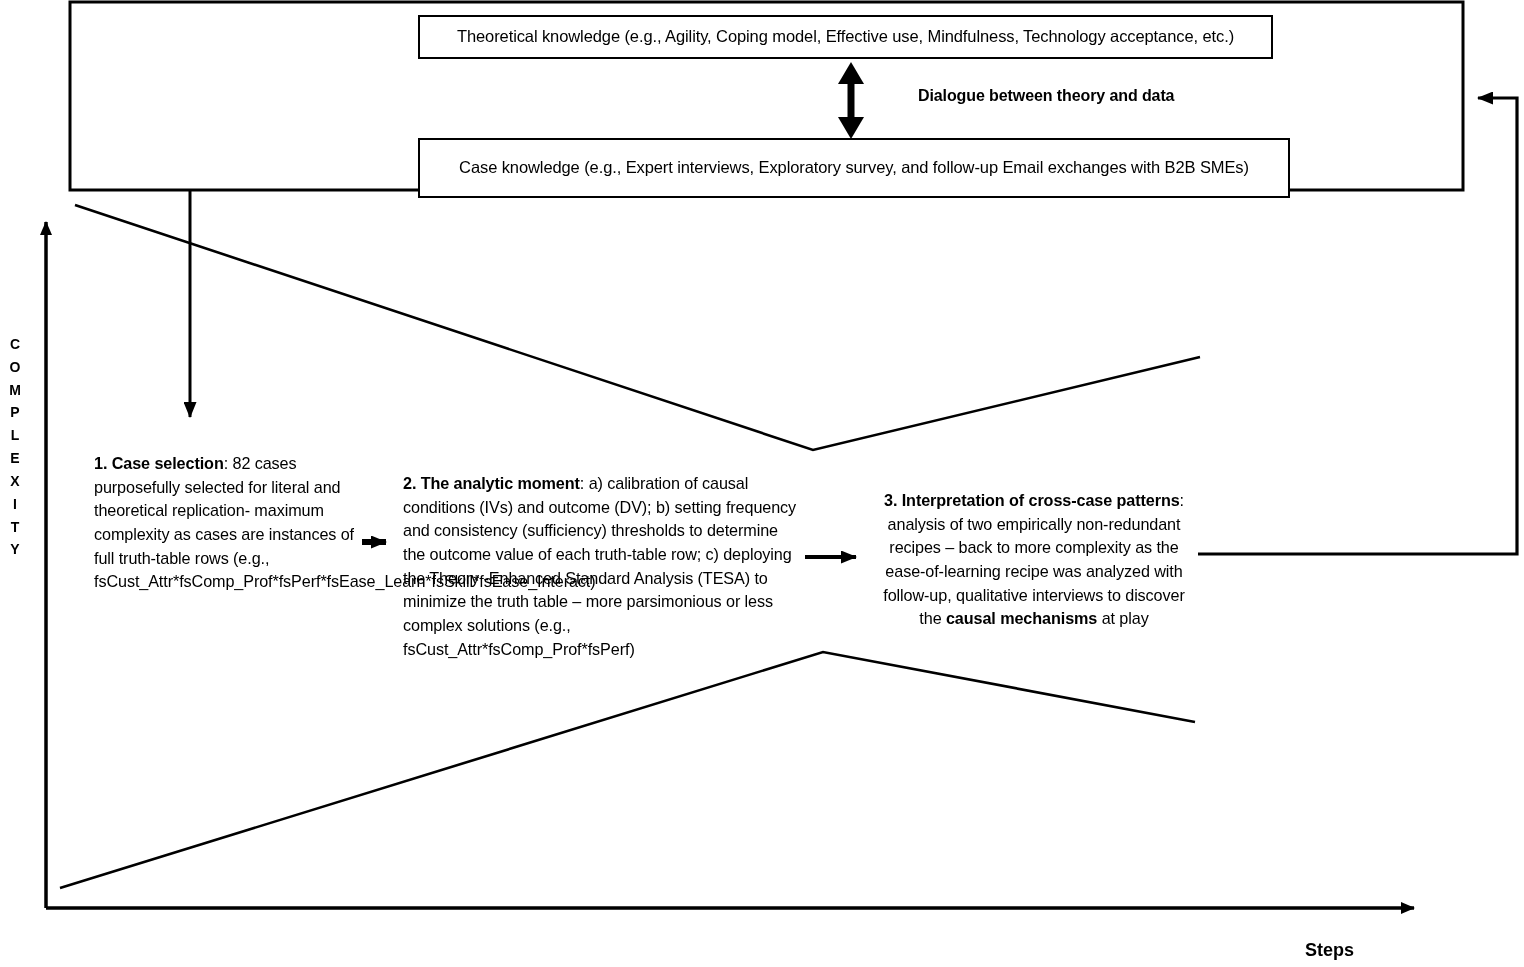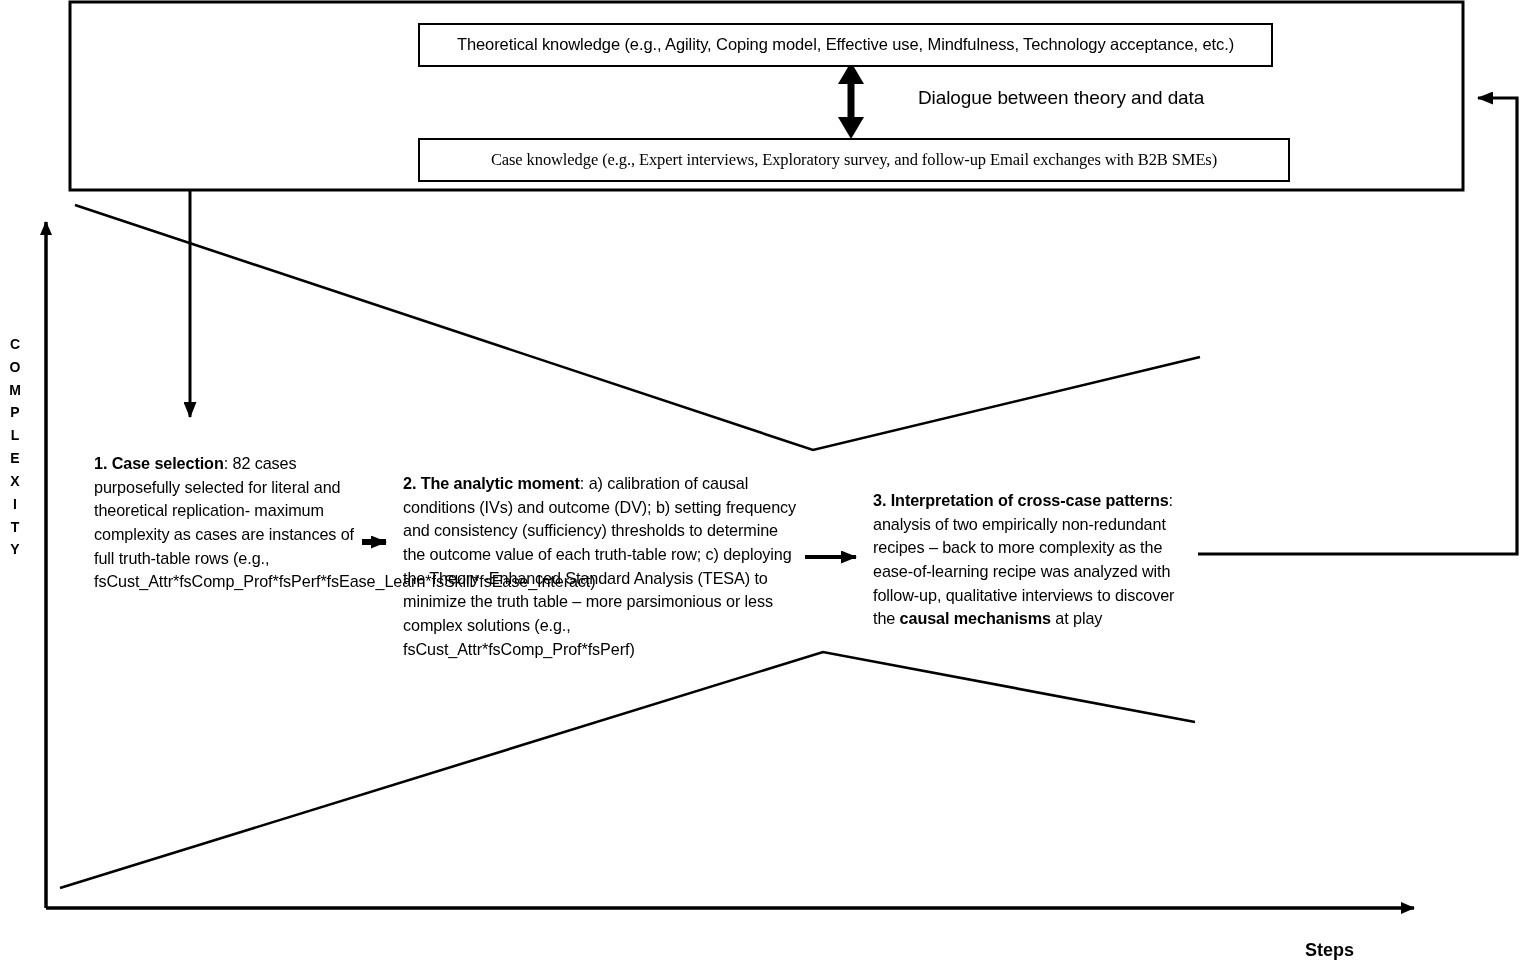--- a/index.html
+++ b/index.html
@@ -37,48 +37,46 @@
     line-height: 1.2;
     letter-spacing: -0.1px;
     padding: 0 10px;
     white-space: nowrap;
   }
   #theory-box {
     left: 418px;
     top: 15px;
     width: 855px;
     height: 44px;
-    margin-top: 8px;
   }
   #case-box {
     left: 418px;
     top: 138px;
     width: 872px;
-    height: 44px;
-    font-family: Liberation Serif, serif;
+    height: 60px;
   }
   #dialogue-label {
     position: absolute;
     left: 918px;
     top: 87px;
-    font-size: 19px;
-    font-weight: normal;
+    font-size: 16px;
+    font-weight: bold;
     letter-spacing: -0.1px;
     white-space: nowrap;
   }
   .step-text {
     position: absolute;
     font-size: 16.2px;
     line-height: 1.46;
     letter-spacing: -0.1px;
     color: #000;
   }
   #step-1 { left: 78px;  top: 452px; width: 278px; margin-left: 16px; }
   #step-2 { left: 403px; top: 472px; width: 400px; }
-  #step-3 { left: 873px; top: 489px; width: 322px; }
+  #step-3 { left: 873px; top: 489px; width: 322px; text-align: center; }
   .step-text b { font-weight: bold; }
   #y-axis-label {
     position: absolute;
     left: 2px;
     top: 333px;
     width: 26px;
     font-size: 14px;
     font-weight: bold;
     line-height: 1.63;
     text-align: center;

